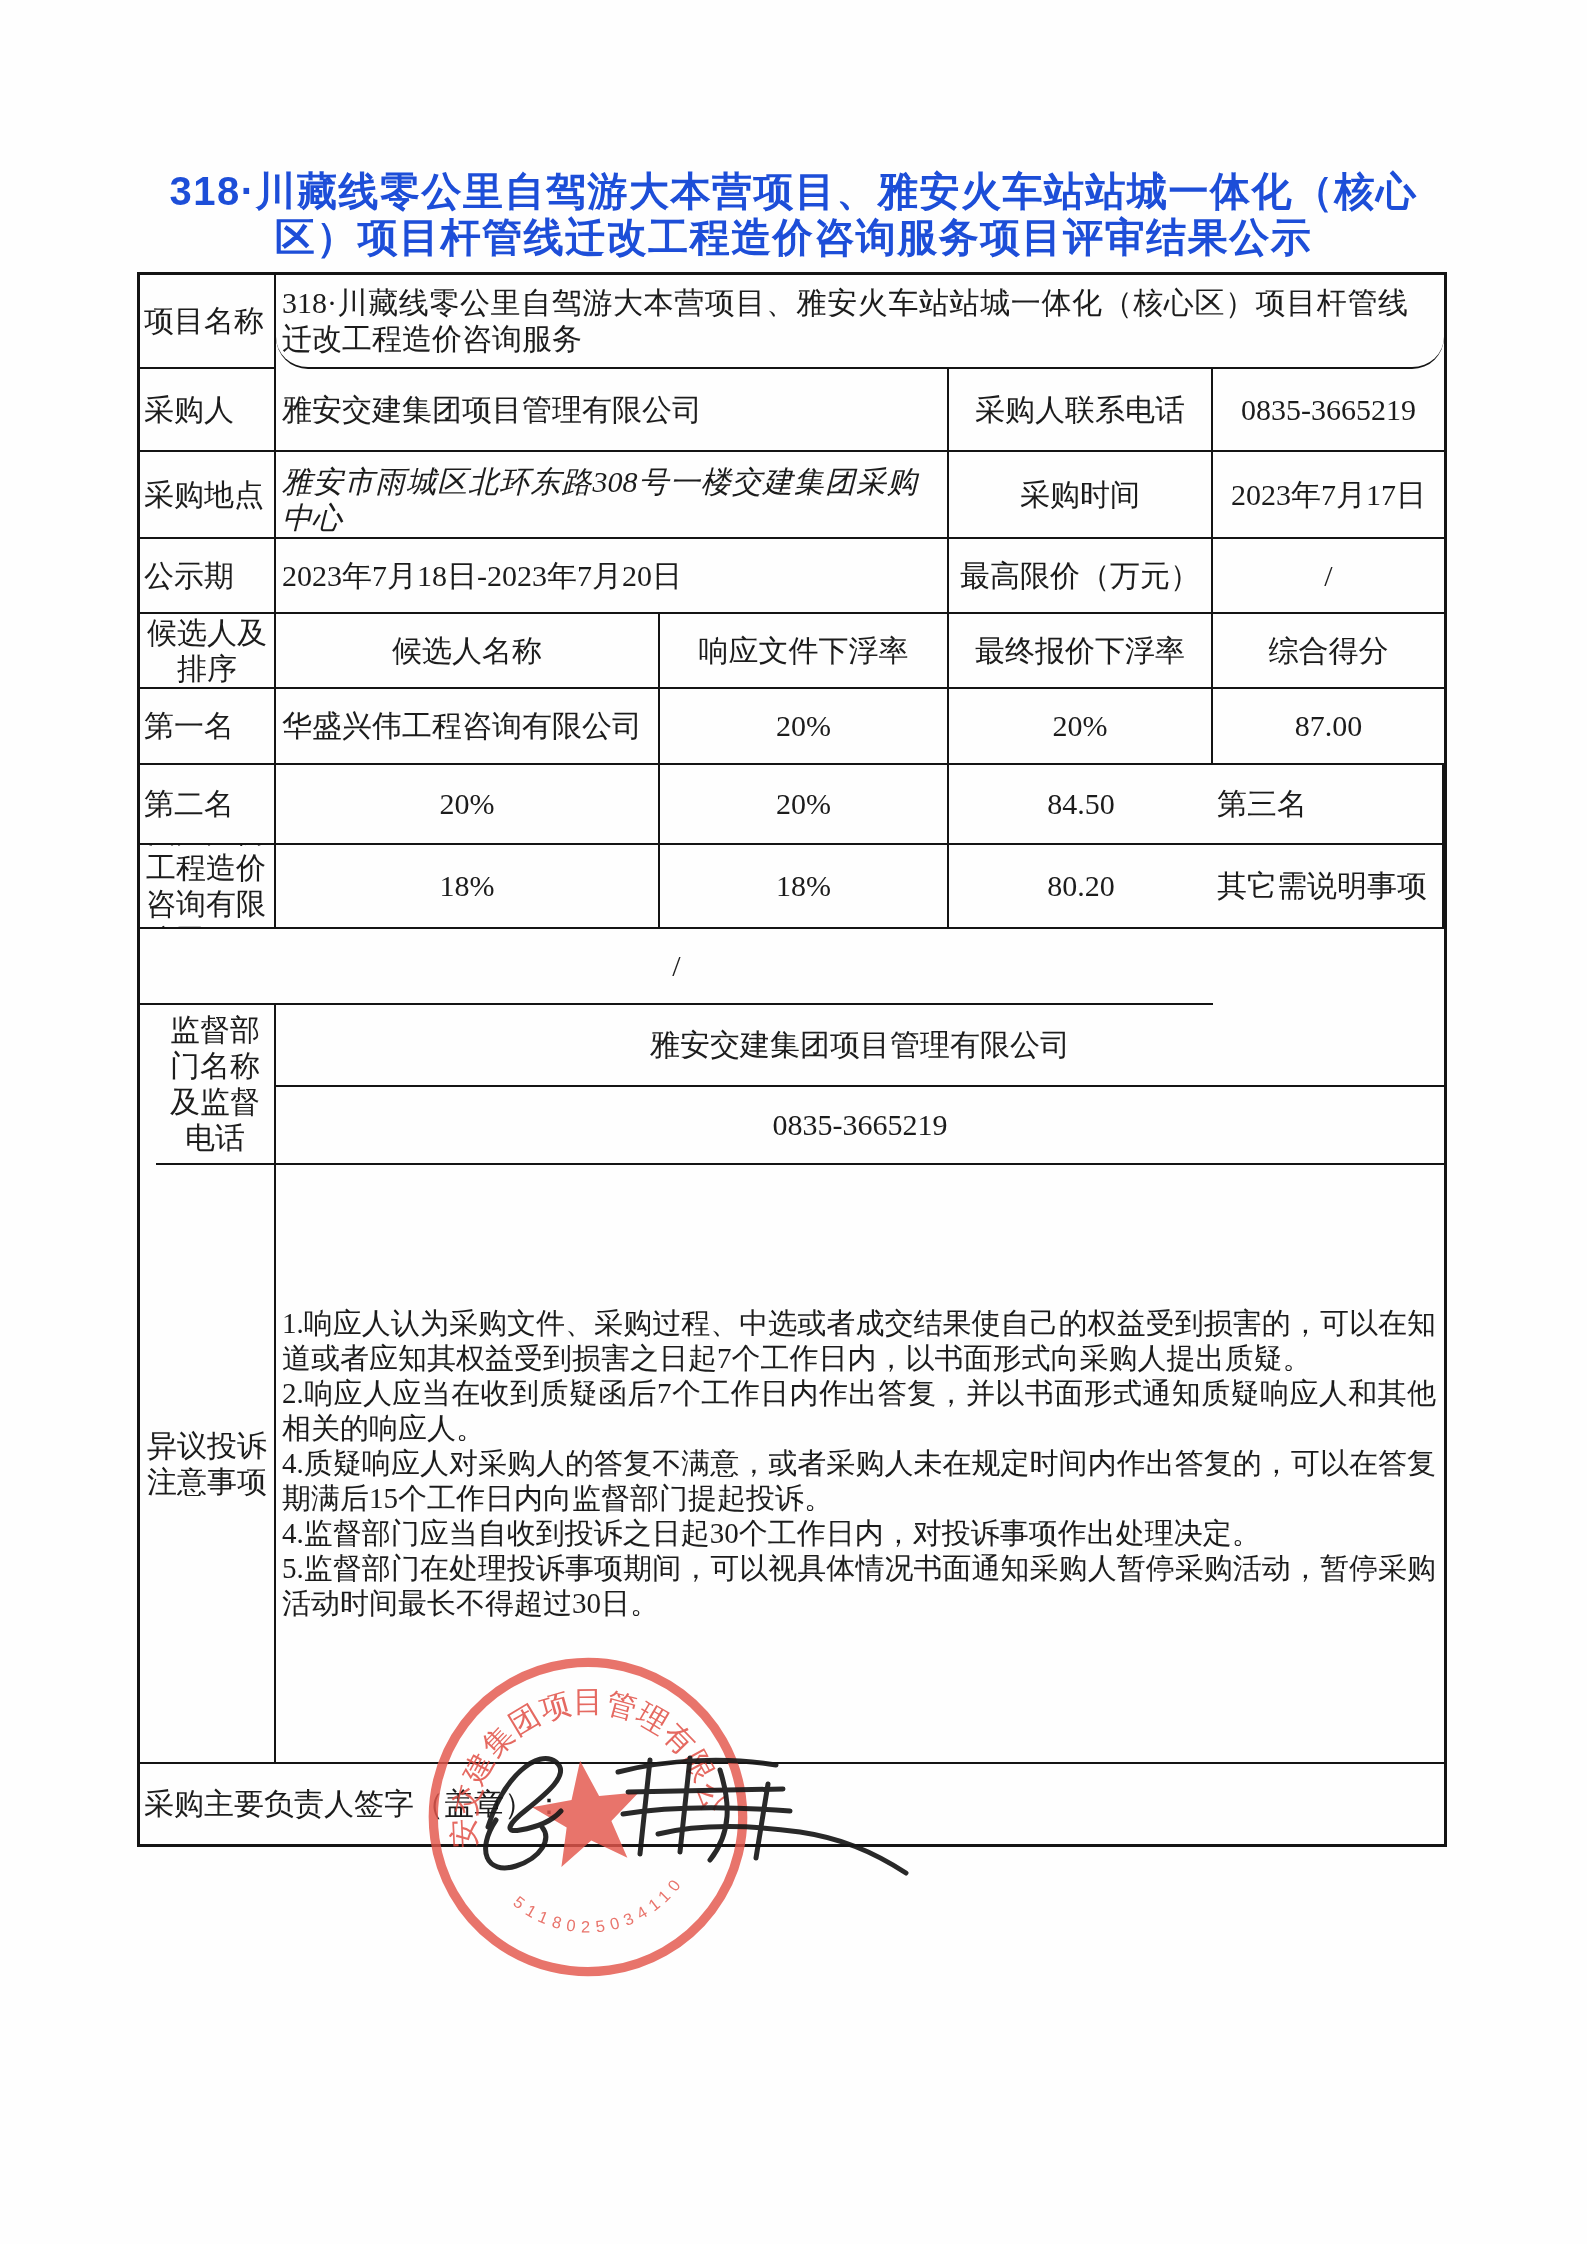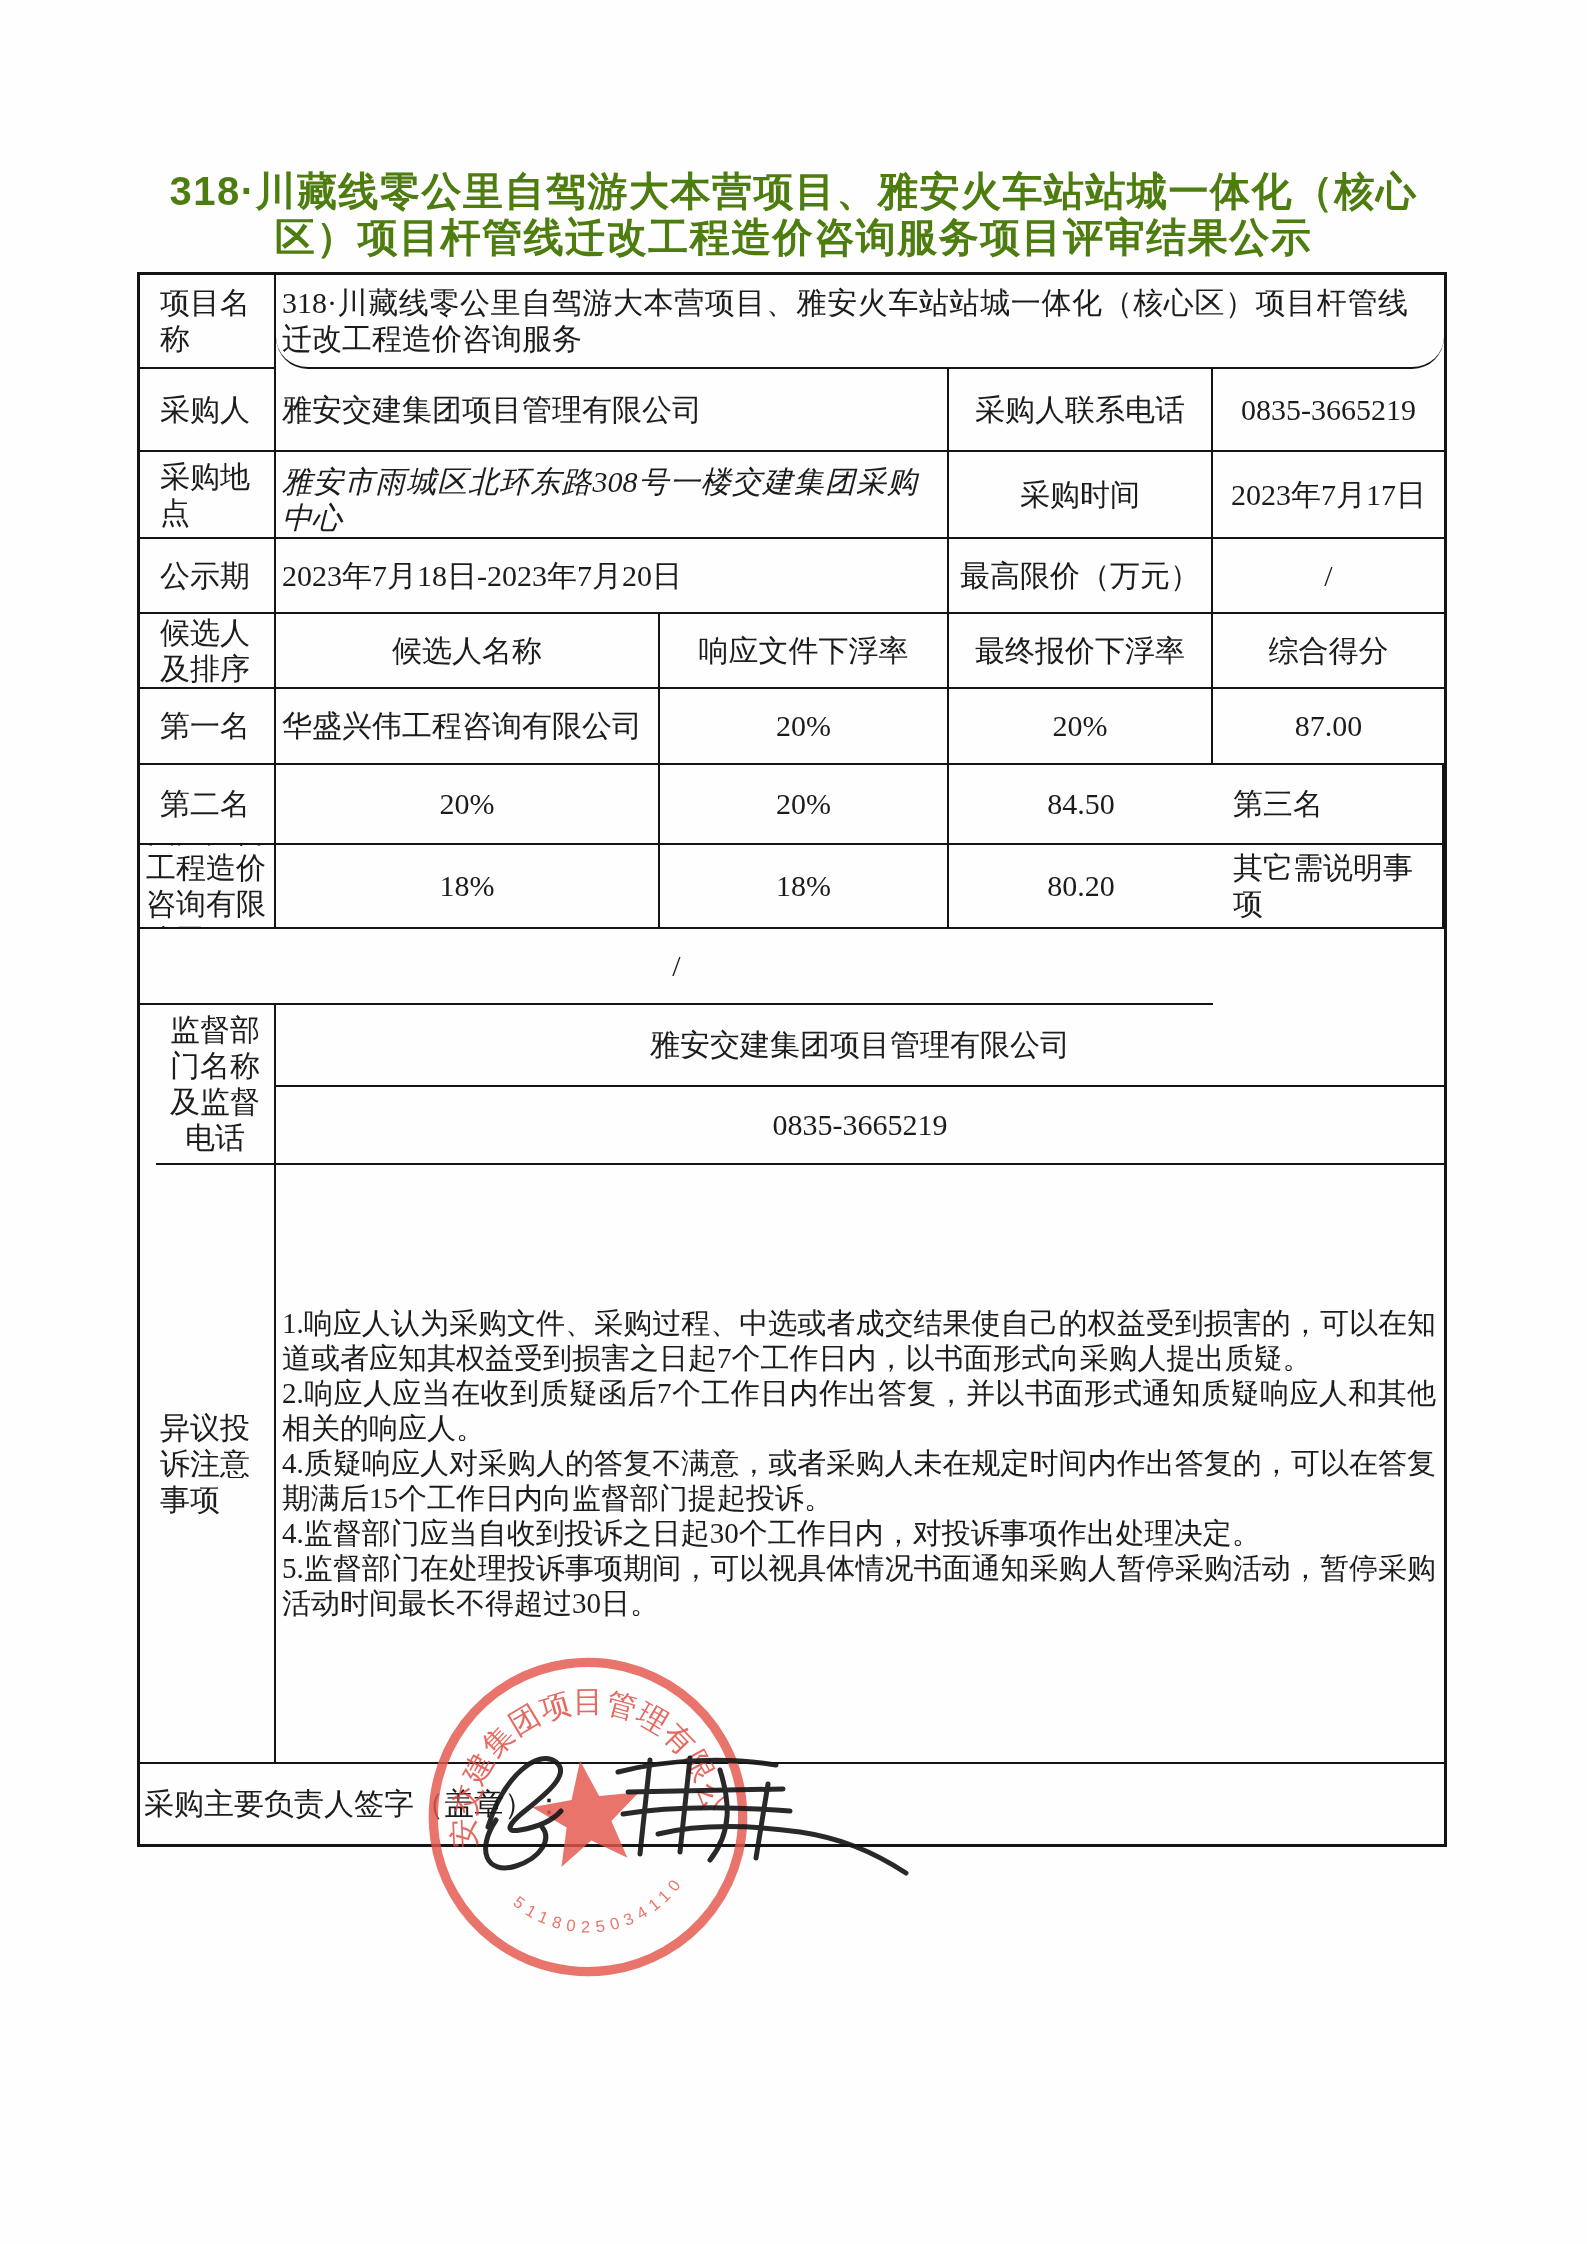--- a/index.html
+++ b/index.html
@@ -1,29 +1,29 @@
 <!DOCTYPE html>
 <html><head>
 <meta charset="utf-8">
 <style>
   html,body{margin:0;padding:0;background:#9a9a9a;}
   .page{position:relative;width:1587px;height:2244px;background:#fefefe;overflow:hidden;
         font-family:"Liberation Serif",serif;color:#1c1c1c;}
   .title{position:absolute;top:168px;left:0;width:1587px;text-align:center;
          font-family:"Liberation Sans",sans-serif;font-weight:bold;font-size:40px;
-         line-height:46px;letter-spacing:1.5px;color:#4d7c0f;}
+         line-height:46px;letter-spacing:1.5px;color:#1d4ed8;}
   .doc-table{position:absolute;left:137px;top:272px;
     display:grid;
     grid-template-columns:136px 384px 289px 264px 231px;
     grid-template-rows:94px 83px 87px 75px 75px 76px 80px 84px 76px 82px 78px 599px 80px;
     border:3px solid #141414;}
   .cell{border-right:2px solid #141414;border-bottom:2px solid #141414;
         display:flex;align-items:center;font-size:30px;line-height:36px;
         padding:0 6px;box-sizing:border-box;overflow:hidden;}
-  .lab{justify-content:flex-start;padding:0 20px;}
+  .lab{justify-content:flex-start;padding:0 4px;text-align:center;}
   .lab-c{justify-content:center;text-align:center;padding:0 2px;}
   .cen{justify-content:center;text-align:center;}
   .lft{justify-content:flex-start;text-align:left;}
   .jus div, .jus{text-align:justify;}
   .span2{grid-column:span 2;}
   .span4{grid-column:span 4;}
   .full{grid-column:1 / -1;}
   .noR{border-right:none;}
   .noB{border-bottom:none;}
   .project-val{padding:0 36px 0 6px;border-radius:32px;}

